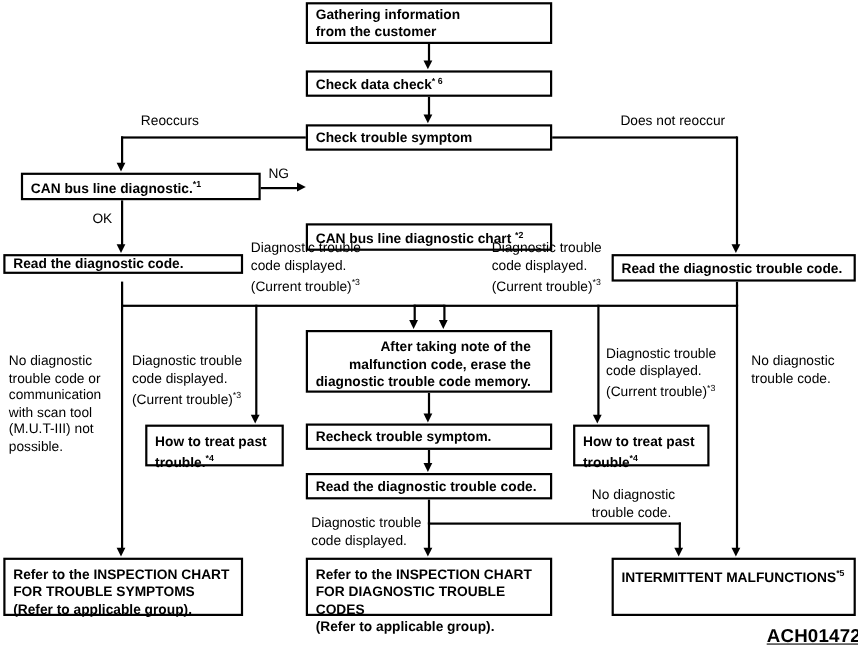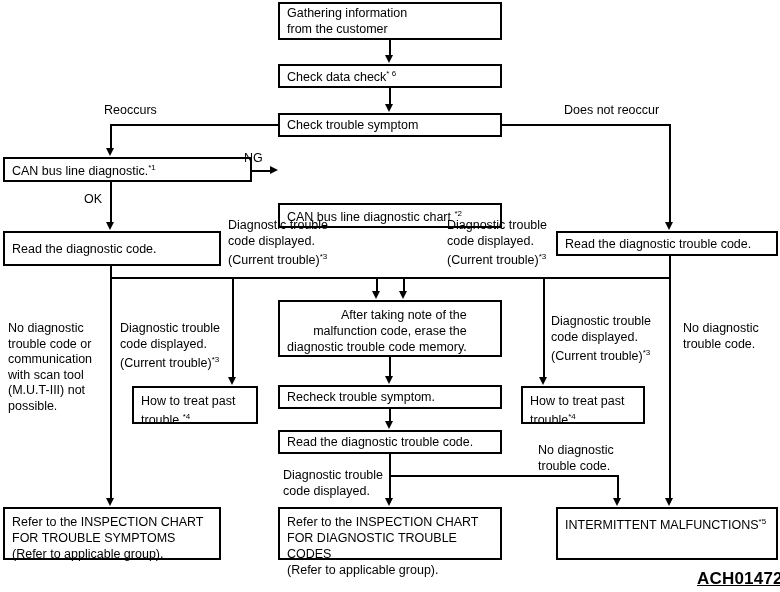--- a/index.html
+++ b/index.html
@@ -14,21 +14,21 @@
     background: #ffffff;
     font-family: "Liberation Sans", sans-serif;
     color: #000000;
     overflow: hidden;
   }
   .node {
     position: absolute;
     box-sizing: border-box;
     border: 2px solid #000000;
     background: #ffffff;
-    font-weight: normal;
+    font-weight: bold;
     font-size: 12.5px;
     line-height: 16px;
     padding: 3px 6px 3px 7px;
     display: flex;
     align-items: center;
     z-index: 3;
   }
   .node.top-align {
     align-items: flex-start;
     padding-top: 5px;
@@ -89,29 +89,29 @@
   </div>
 
   <div class="node" style="left:278px; top:64px; width:224px; height:24px;">
     <span class="txt"><span>Check data check</span><span class="sup">* 6</span></span>
   </div>
 
   <div class="node" style="left:278px; top:113px; width:224px; height:24px;">
     <span class="txt">Check trouble symptom</span>
   </div>
 
-  <div class="node" style="left:3px; top:157px; width:249px; height:25px;">
+  <div class="node" style="left:19px; top:157px; width:218px; height:25px;">
     <span class="txt"><span>CAN bus line diagnostic.</span><span class="sup">*1</span></span>
   </div>
 
   <div class="node" style="left:278px; top:157px; width:224px; height:25px;margin-top:46px;">
     <span class="txt"><span>CAN bus line diagnostic chart </span><span class="sup">*2</span></span>
   </div>
 
-  <div class="node" style="left:3px; top:231px; width:218px; height:35px;align-items:center;">
+  <div class="node" style="left:3px; top:231px; width:218px; height:18px;align-items:center;">
     <span class="txt">Read the diagnostic code.</span>
   </div>
 
   <div class="node" style="left:556px; top:231px; width:222px; height:25px;">
     <span class="txt">Read the diagnostic trouble code.</span>
   </div>
 
   <div class="node top-align" style="left:278px; top:300px; width:224px; height:57px;text-align:right;">
     <span class="txt">After taking note of the
 malfunction code, erase the
@@ -145,21 +145,21 @@
   <div class="node top-align" style="left:278px; top:507px; width:224px; height:53px;">
     <span class="txt">Refer to the INSPECTION CHART
 FOR DIAGNOSTIC TROUBLE CODES
 (Refer to applicable group).</span>
   </div>
 
   <div class="node top-align" style="left:556px; top:507px; width:222px; height:53px;">
     <span class="txt"><span>INTERMITTENT MALFUNCTIONS</span><span class="sup">*5</span></span>
   </div>
 
-  <div class="label" style="left:104px; top:103px;">Reoccurs</div>
+  <div class="label" style="left:128px; top:103px;">Reoccurs</div>
 
   <div class="label" style="left:564px; top:103px;">Does not reoccur</div>
 
   <div class="label" style="left:244px; top:151px;">NG</div>
 
   <div class="label" style="left:84px; top:192px;">OK</div>
 
   <div class="label" style="left:228px; top:218px;"><span>Diagnostic trouble
 code displayed.
 (Current trouble)</span><span class="sup">*3</span></div>

